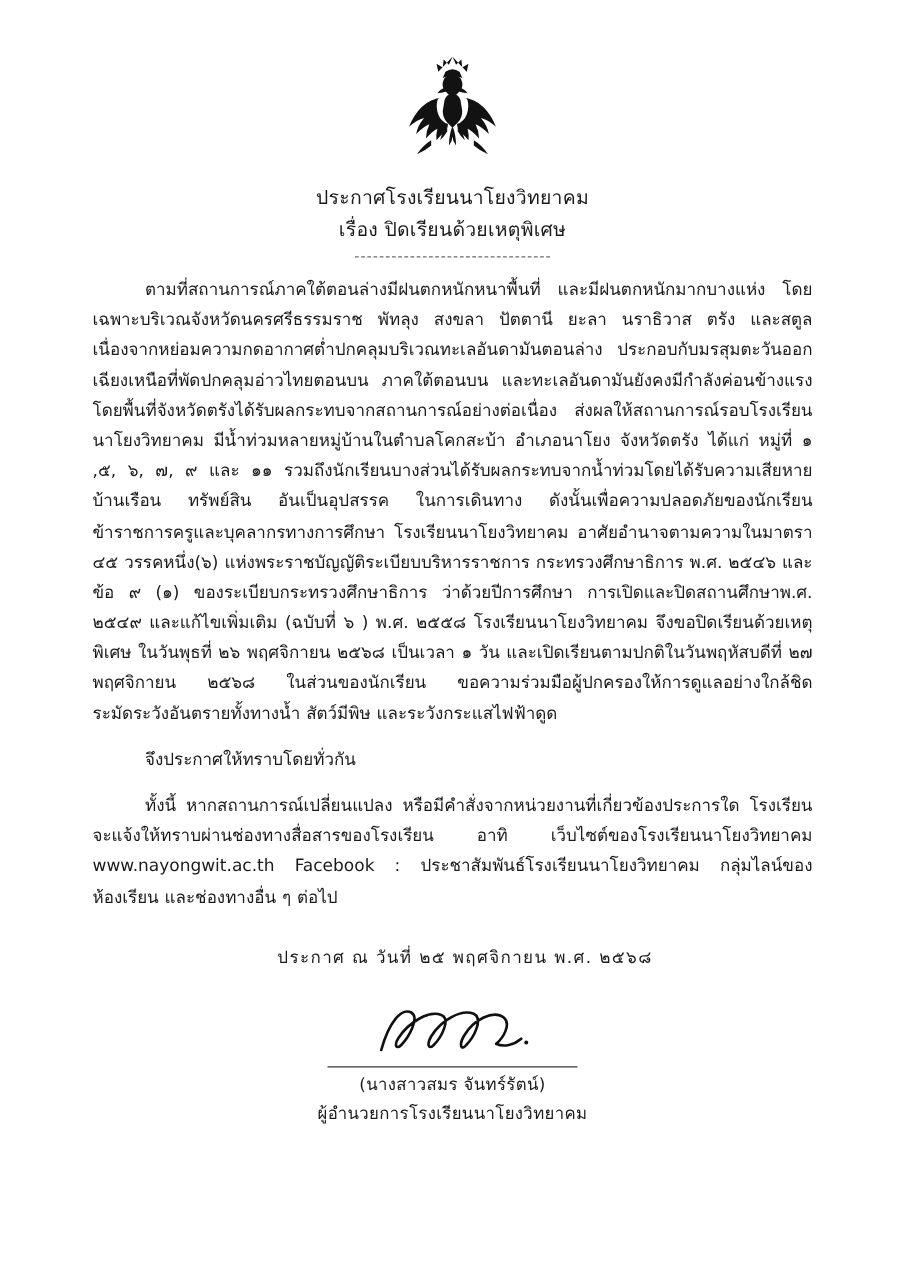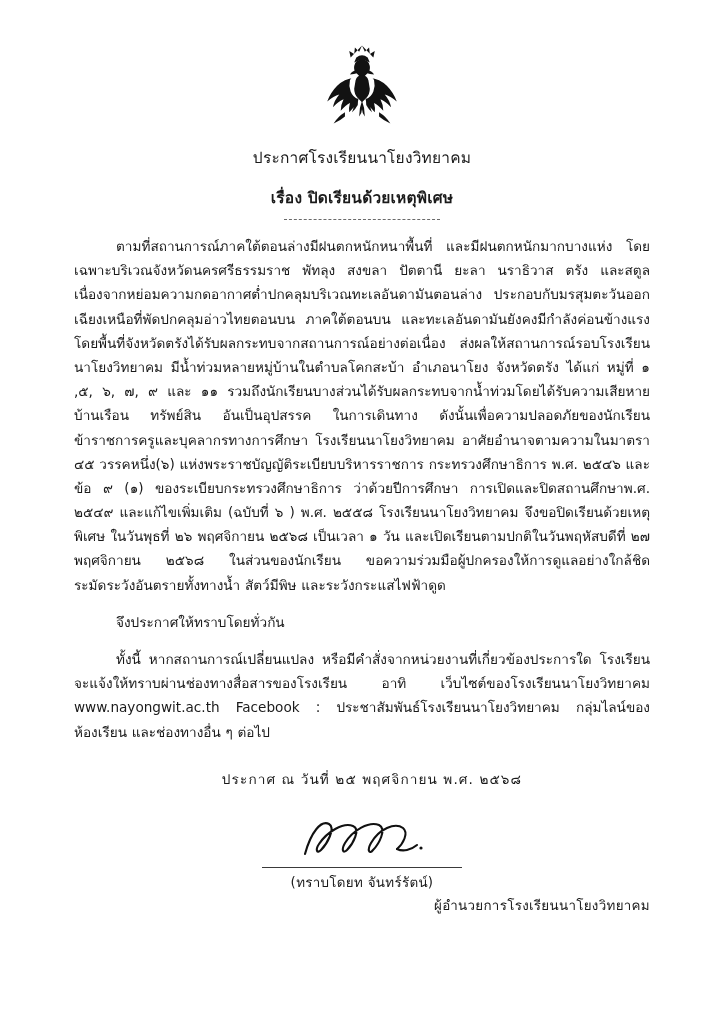--- a/index.html
+++ b/index.html
@@ -35,22 +35,21 @@
     display: block;
   }
   .doc-title {
     text-align: center;
     font-size: 15.5px;
     line-height: 1.55;
     letter-spacing: 0.2px;
   }
   .doc-title .line2 {
     display: block;
-    margin-top: 16px;
-    font-weight: bold;
+    margin-top: 2px;
   }
   .divider {
     width: 156px;
     margin: 9px auto 14px auto;
     border: 0;
     border-top: 1px dashed #6a6a6a;
     height: 0;
   }
   .body-text {
     font-size: 13.6px;
@@ -94,21 +93,20 @@
   }
   .sig-name {
     font-size: 13.4px;
     line-height: 1.7;
     letter-spacing: 0.3px;
   }
   .sig-role {
     font-size: 13.4px;
     line-height: 1.7;
     letter-spacing: 0.3px;
-    text-align: right;
   }
 </style>
 </head>
 <body>
 
 <div class="page">
 
   <div class="emblem-wrap">
     <svg class="emblem" viewBox="0 0 120 124">
       <g fill="#121212">
@@ -156,17 +154,17 @@
     <div class="sig-scribble">
       <svg width="150" height="52" viewBox="0 0 150 52">
         <g fill="none" stroke="#111" stroke-width="2.1" stroke-linecap="round">
           <path d="M18 40 C24 18, 34 6, 42 10 C49 14, 40 30, 34 36 C30 40, 28 36, 32 30 C40 18, 56 8, 66 12 C74 15, 66 30, 60 36 C56 40, 54 36, 58 29 C66 16, 82 7, 92 11 C100 15, 92 30, 86 36 C82 41, 80 36, 84 29 C92 15, 108 8, 116 14 C122 19, 116 30, 110 35"></path>
           <path d="M110 35 C116 38, 124 36, 130 31"></path>
           <circle cx="134" cy="34" r="1.6" fill="#111" stroke="none"></circle>
         </g>
       </svg>
     </div>
     <div class="sig-rule"></div>
-    <div class="sig-name">(ทราบโดยท   จันทร์รัตน์)</div>
+    <div class="sig-name">(นางสาวสมร   จันทร์รัตน์)</div>
     <div class="sig-role">ผู้อำนวยการโรงเรียนนาโยงวิทยาคม</div>
   </div>
 
 </div>
 
 </body></html>

